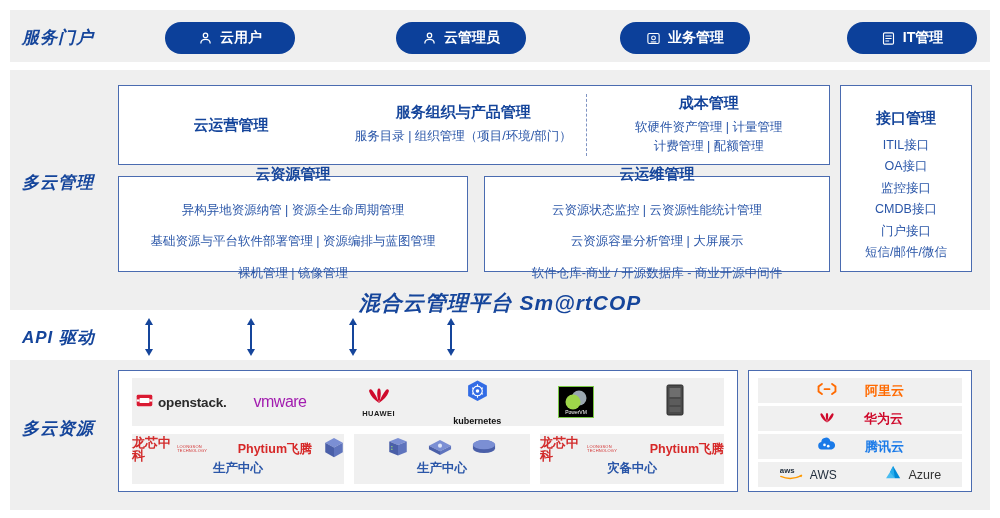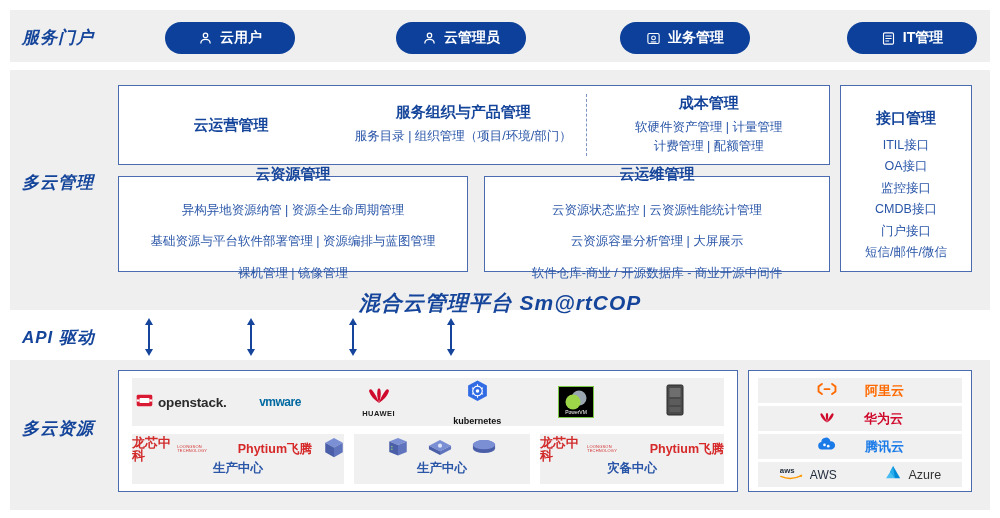--- a/index.html
+++ b/index.html
@@ -133,21 +133,21 @@
   .pc-ali{color:#ff6a00;}
   .pc-hw{color:#cf0a2c;}
   .pc-tx{color:#1a7ae8;}
   .pc-aws-text{color:#232f3e;font-size:12px;font-weight:normal;font-family:"Liberation Sans",sans-serif;}
   .pc-azure-text{color:#333333;font-size:12.5px;}
   .pc-cell{display:flex;align-items:center;gap:5px;}
 
   
   .logo-openstack{display:flex;align-items:center;gap:5px;}
   .os-text{font-size:13.5px;color:#2a2a2a;font-weight:bold;letter-spacing:-0.2px;}
-  .vmware-text{font-size:12px;font-weight:bold;color:#0369a1;letter-spacing:-0.5px;}
+  .vmware-text{font-size:16px;font-weight:normal;color:#a21caf;letter-spacing:-0.5px;}
   .huawei-wrap{display:flex;flex-direction:column;align-items:center;gap:1px;}
   .huawei-text{font-size:7.5px;font-weight:bold;color:#1a1a1a;letter-spacing:0.5px;}
   .k8s-wrap{display:flex;flex-direction:column;align-items:center;gap:8px;}
   .k8s-text{font-size:9px;font-weight:bold;color:#111111;}
   .powervm-box{
     width:34px;height:30px;background:#000000;border:1.5px solid #7ac943;
     display:flex;align-items:flex-end;justify-content:center;position:relative;
   }
   .pv-text{font-size:5px;color:#ffffff;position:absolute;bottom:2px;}
 

